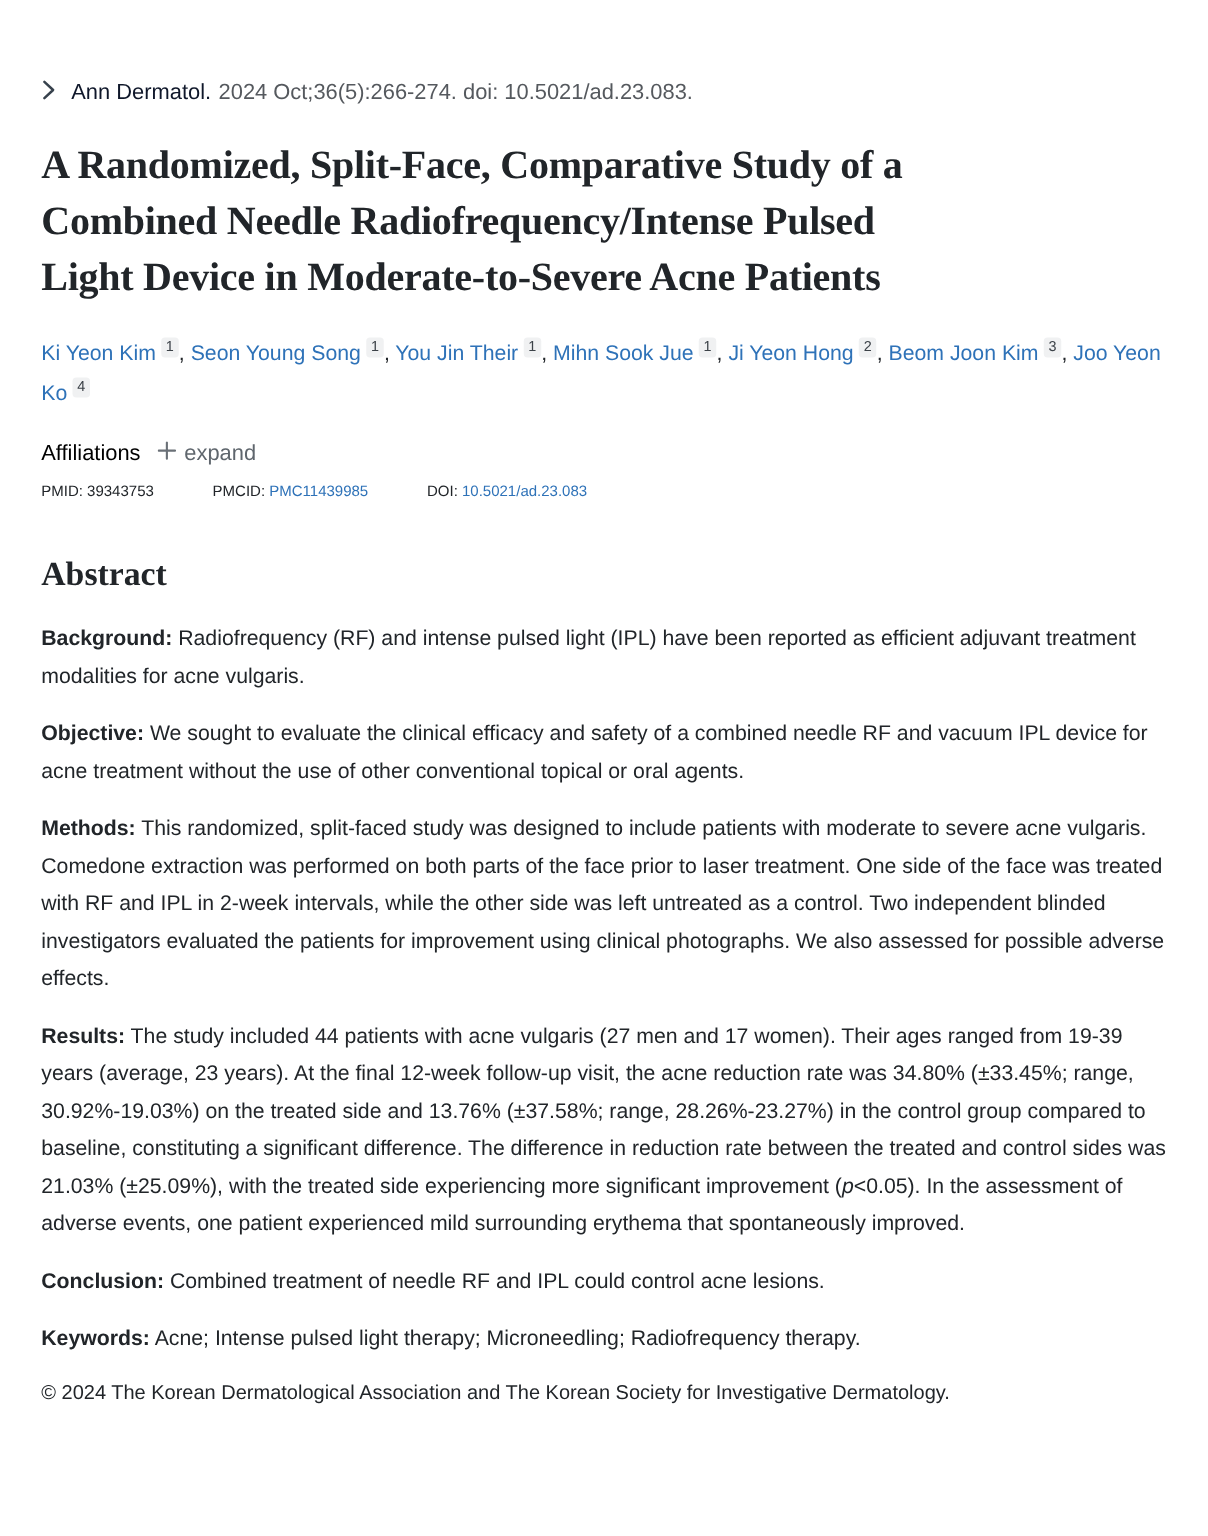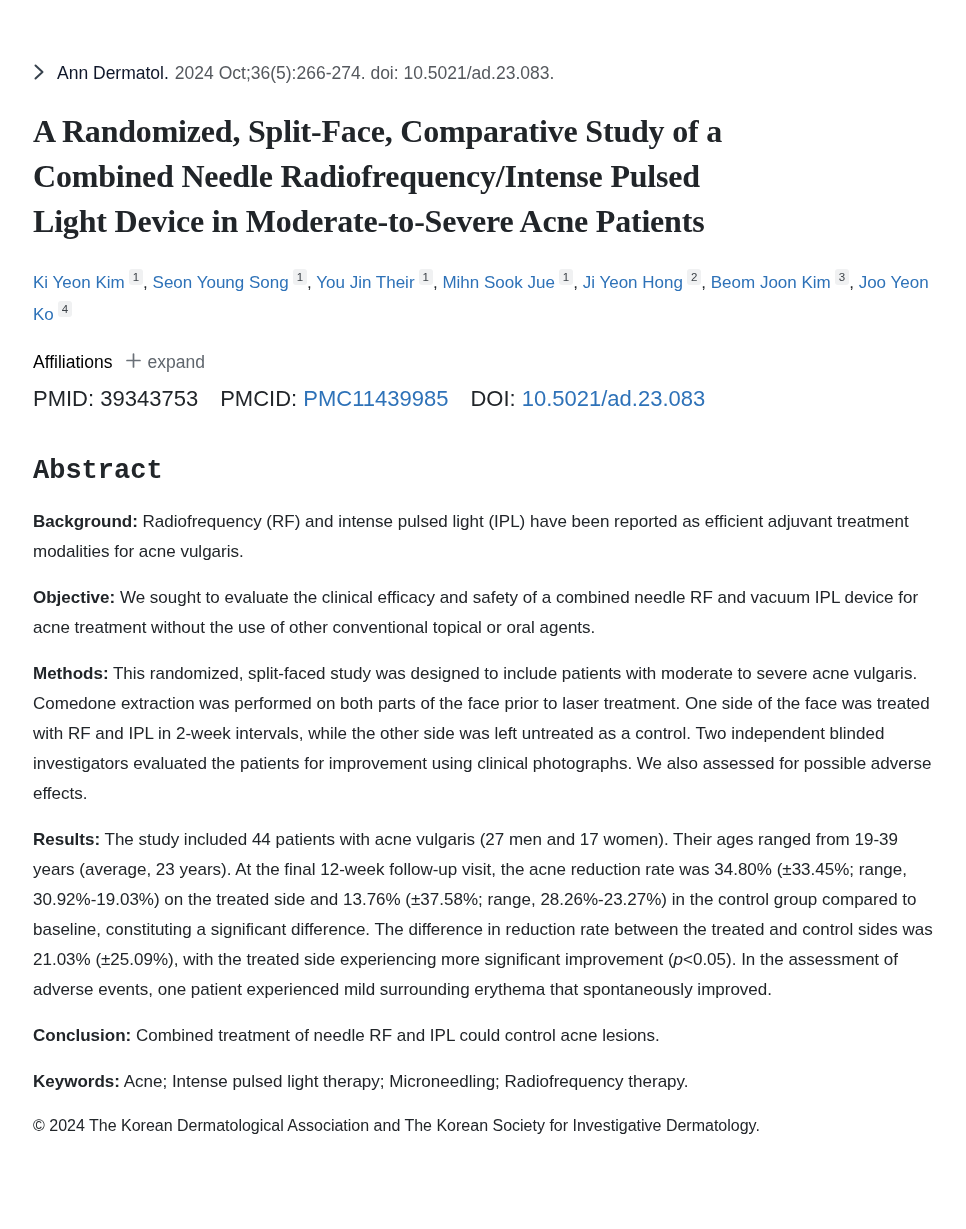--- a/index.html
+++ b/index.html
@@ -48,30 +48,30 @@
   }
   .author-sep { color: #212529; }
 
   
   .affil-row { margin-top: 21px; display: flex; align-items: center; font-size: 17.5px; }
   .affil-label { color: #000000; }
   .expand-btn { display: inline-flex; align-items: center; margin-left: 14px; cursor: pointer; background: none; border: none; padding: 0; font-size: 17.5px; color: #5f666d; }
   .expand-btn svg { margin-right: 6px; }
 
   
-  .ids-row { margin-top: 13px; font-size: 22px; display: flex; }
+  .ids-row { margin-top: 13px; font-size: 12px; display: flex; gap: 25px; }
   .id-group { margin-right: 22px; }
   .id-label { color: #212529; }
   .id-value { color: #212529; }
   .id-link { color: #2e72b8; text-decoration: none; cursor: pointer; }
 
   
   h2.abstract-heading {
     margin-top: 44px;
-    font-family: Liberation Mono, monospace;
+    font-family: Liberation Serif, serif;
     font-weight: 700;
     font-size: 27px;
     color: #212529;
   }
   .abstract-body { margin-top: 21px; max-width: 908px; }
   .abstract-body p { font-size: 17px; line-height: 30px; color: #212529; margin-bottom: 16px; }
   .sec-label { font-weight: 700; }
   .italic { font-style: italic; }
 
   

